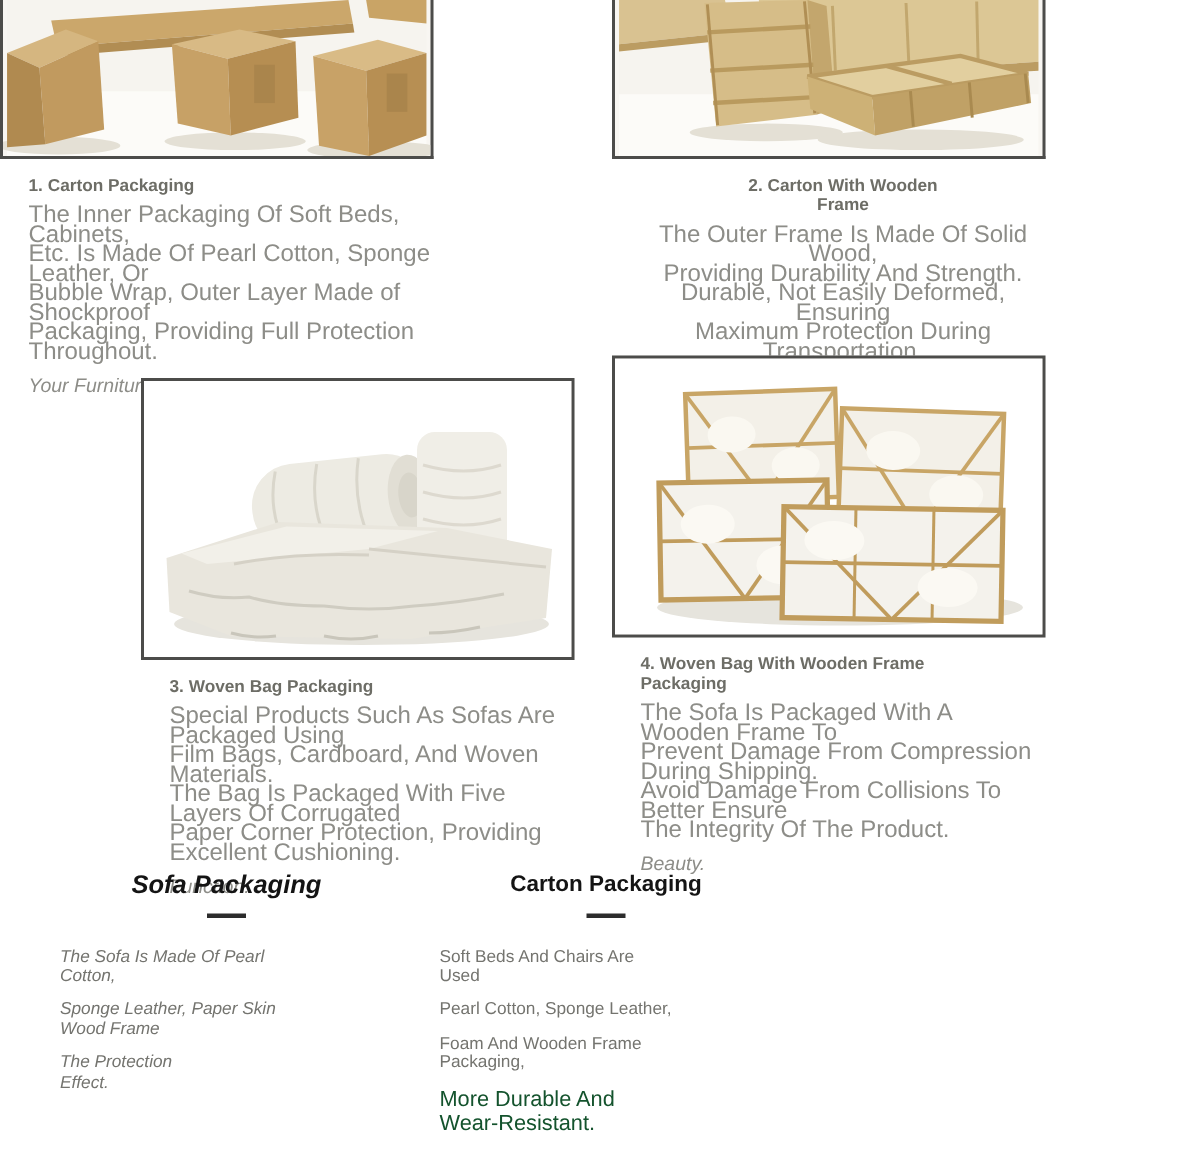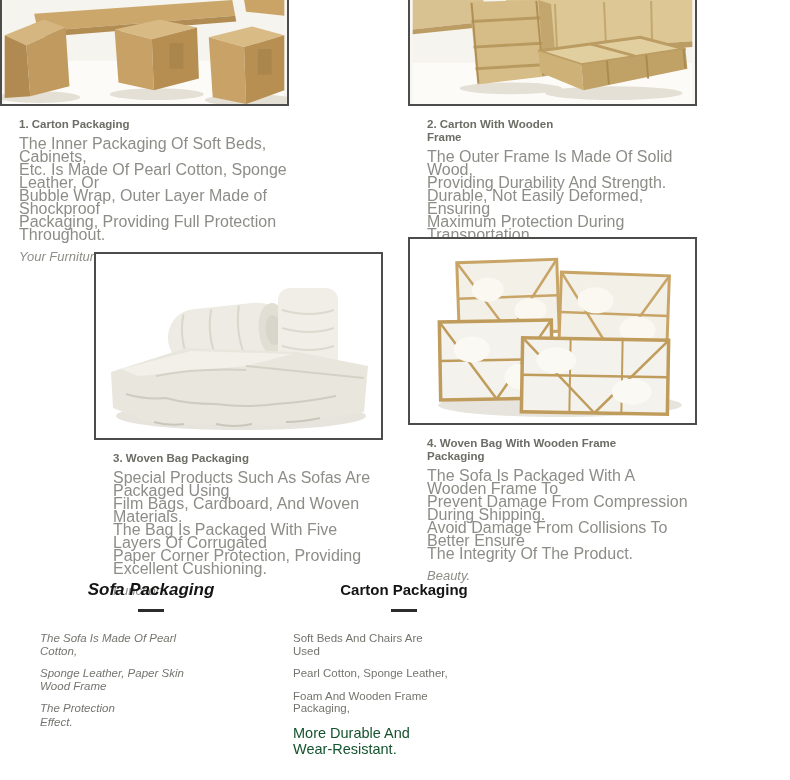--- a/index.html
+++ b/index.html
@@ -4,21 +4,21 @@
 <style>
   * { margin:0; padding:0; box-sizing:border-box; }
   html,body { background:#ffffff; }
   .page {
     position:relative; width:790px; height:780px; margin:0 auto;
     background:#ffffff; overflow:hidden;
     font-family:"Liberation Sans", sans-serif;
   }
   
   .cell { position:absolute; width:289px; }
-  #cell2 { left:408px; top:0; }
+  #cell2 { left:408px; top:0;text-align:center; }
   #cell3 { left:94px;  top:252px; }
   #cell4 { left:408px; top:237px; }
 
   .photo {
     width:289px; border:2px solid #4c4c4a; background:#f8f6f2;
     overflow:hidden; line-height:0;
   }
   .photo.cut  { border-top:none; height:106px; }
   .photo.full { height:188px; }
   .photo svg { width:100%; height:100%; display:block; }

